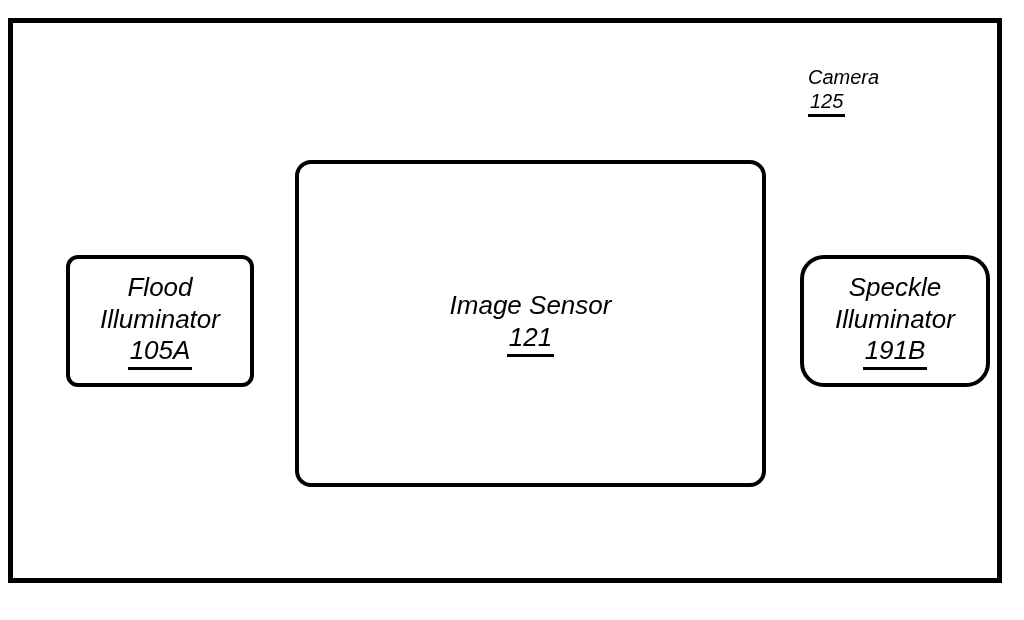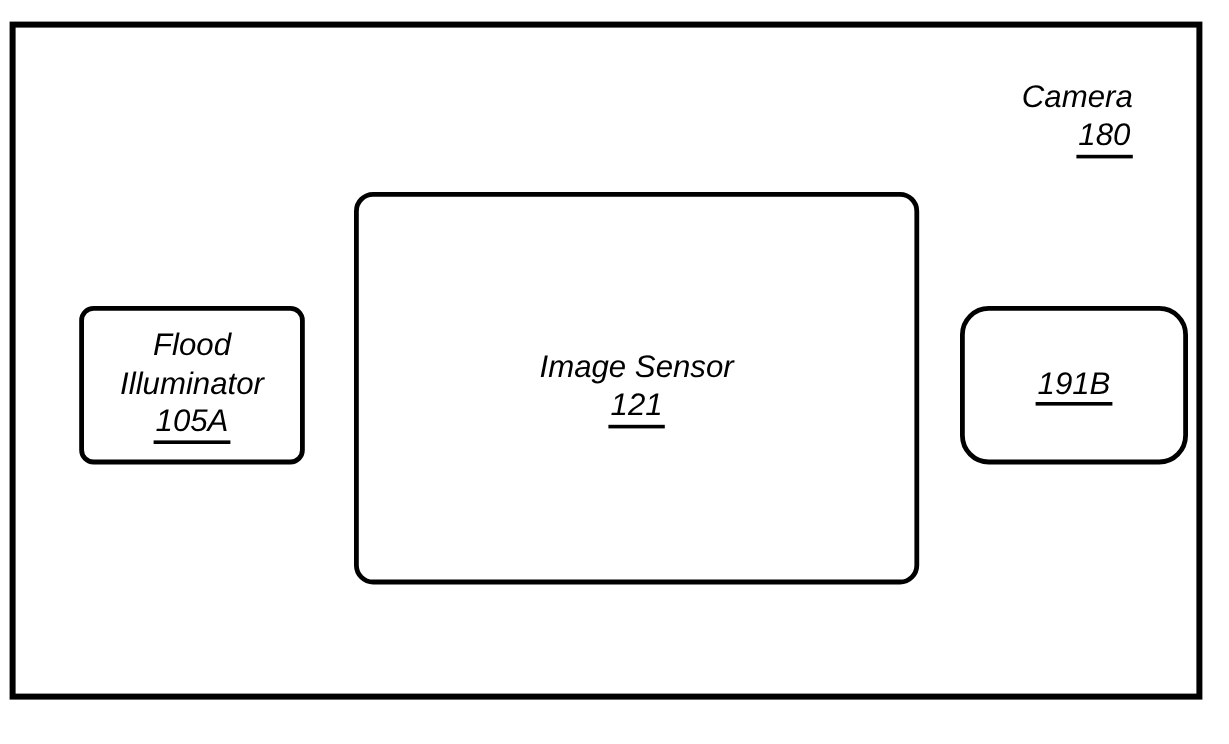--- a/index.html
+++ b/index.html
@@ -73,47 +73,48 @@
     border-bottom: 3px solid #000000;
     padding: 0 2px 1px 2px;
     line-height: 1.15;
     margin-top: 1px;
   }
   .camera-label {
     position: absolute;
     left: 795px;
     top: 42px;
     width: 136px;
-    text-align: right;
-    font-size: 26px;
+    text-align: left;
+    font-size: 20px;
     line-height: 1.22;
   }
   .camera-label .label-name {
     display: block;
   }
 </style>
 </head>
 <body>
 
 <div class="canvas">
   <div class="outer-box">
 
     <div class="camera-label">
       <span class="label-name">Camera</span>
-      <span class="ref-num">180</span>
+      <span class="ref-num">125</span>
     </div>
 
     <div class="node node-flood">
       <span class="node-label">Flood Illuminator</span>
       <span class="ref-num">105A</span>
     </div>
 
     <div class="node node-sensor">
       <span class="node-label">Image Sensor</span>
       <span class="ref-num">121</span>
     </div>
 
     <div class="node node-speckle">
+      <span class="node-label">Speckle Illuminator</span>
       <span class="ref-num">191B</span>
     </div>
 
   </div>
 </div>
 
 </body></html>

